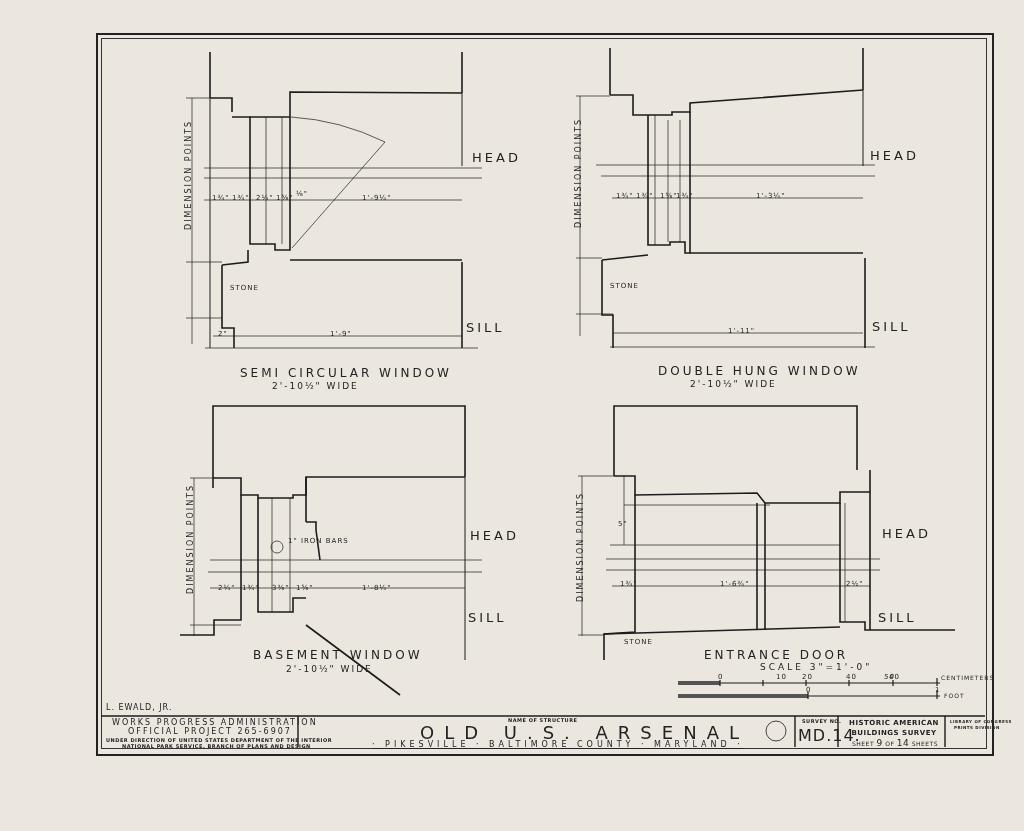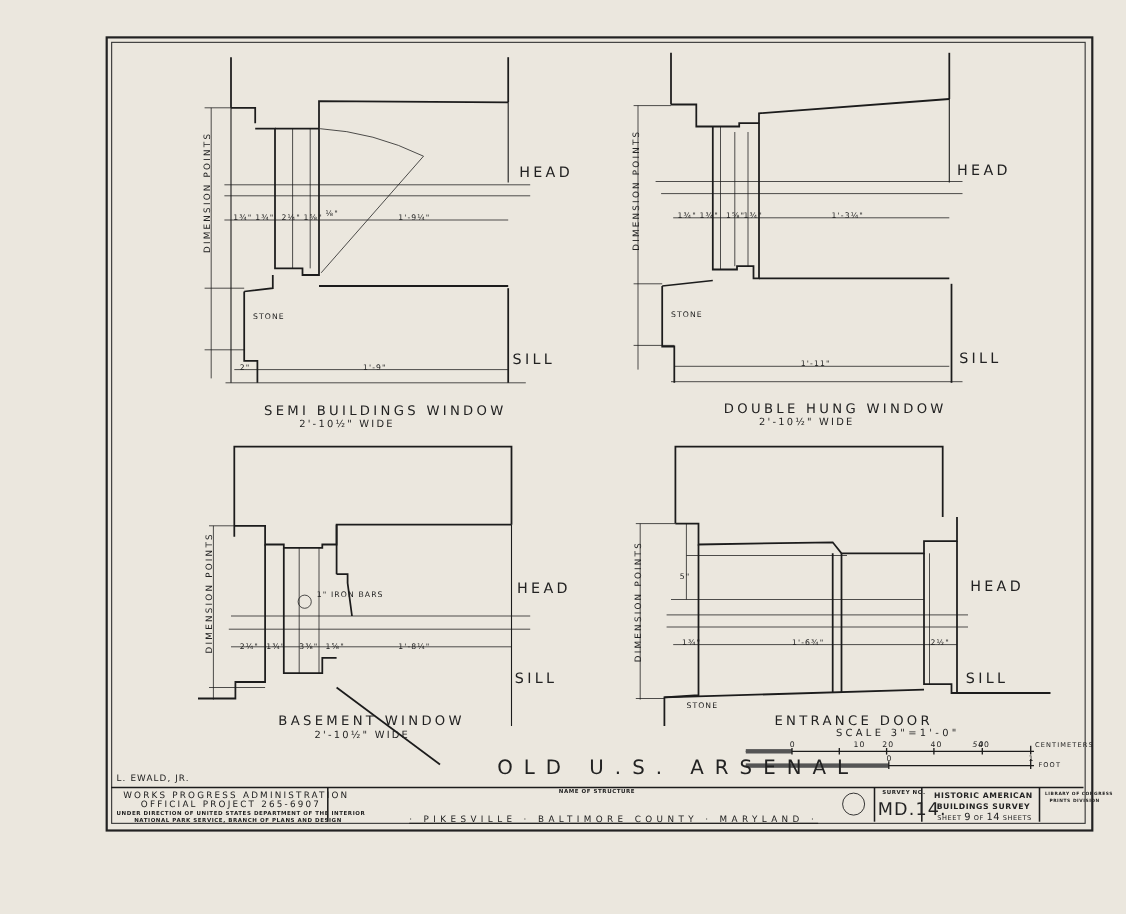--- a/index.html
+++ b/index.html
@@ -156,21 +156,21 @@
   <div class="lbl vert" style="left:184px;top:230px;">DIMENSION POINTS</div>
   <div class="lbl lbl-dim" style="left:230px;top:284px;">STONE</div>
   <div class="lbl lbl-dim" style="left:212px;top:194px;">1¾"</div>
   <div class="lbl lbl-dim" style="left:232px;top:194px;">1¾"</div>
   <div class="lbl lbl-dim" style="left:256px;top:194px;">2¼"</div>
   <div class="lbl lbl-dim" style="left:276px;top:194px;">1⅝"</div>
   <div class="lbl lbl-dim" style="left:296px;top:190px;">⅛"</div>
   <div class="lbl lbl-dim" style="left:362px;top:194px;">1'-9¼"</div>
   <div class="lbl lbl-dim" style="left:218px;top:330px;">2"</div>
   <div class="lbl lbl-dim" style="left:330px;top:330px;">1'-9"</div>
-  <div class="lbl lbl-title" style="left:240px;top:366px;">SEMI BUILDINGS WINDOW</div>
+  <div class="lbl lbl-title" style="left:240px;top:366px;">SEMI CIRCULAR WINDOW</div>
   <div class="lbl lbl-sub" style="left:272px;top:381px;">2'-10½" WIDE</div>
 
   <div class="lbl lbl-head" style="left:870px;top:134px;">HEAD</div>
   <div class="lbl lbl-head" style="left:872px;top:305px;">SILL</div>
   <div class="lbl vert" style="left:574px;top:228px;">DIMENSION POINTS</div>
   <div class="lbl lbl-dim" style="left:610px;top:282px;">STONE</div>
   <div class="lbl lbl-dim" style="left:616px;top:192px;">1¾"</div>
   <div class="lbl lbl-dim" style="left:636px;top:192px;">1¾"</div>
   <div class="lbl lbl-dim" style="left:660px;top:192px;">1⅝"</div>
   <div class="lbl lbl-dim" style="left:676px;top:192px;">1¾"</div>
@@ -215,21 +215,21 @@
 
 
   <div class="lbl" style="left:106px;top:703px;font-size:8px;letter-spacing:1px;">L. EWALD, JR.</div>
 
   <div class="lbl" style="left:112px;top:718px;font-size:8px;letter-spacing:2px;">WORKS PROGRESS ADMINISTRATION</div>
   <div class="lbl" style="left:128px;top:727px;font-size:8px;letter-spacing:2px;">OFFICIAL PROJECT 265-6907</div>
   <div class="lbl tb-tiny" style="left:106px;top:737px;">UNDER DIRECTION OF UNITED STATES DEPARTMENT OF THE INTERIOR</div>
   <div class="lbl tb-tiny" style="left:122px;top:743px;">NATIONAL PARK SERVICE, BRANCH OF PLANS AND DESIGN</div>
 
   <div class="lbl tb-tiny" style="left:508px;top:717px;font-size:5px;">NAME OF STRUCTURE</div>
-  <div class="lbl tb-big" style="left:420px;top:688px;margin-left:32px;">OLD U.S. ARSENAL</div>
+  <div class="lbl tb-big" style="left:420px;top:722px;">OLD U.S. ARSENAL</div>
   <div class="lbl tb-loc" style="left:372px;top:740px;text-decoration:underline;">· PIKESVILLE · BALTIMORE COUNTY · MARYLAND ·</div>
 
   <div class="lbl tb-tiny" style="left:802px;top:718px;">SURVEY NO.</div>
   <div class="lbl tb-survey" style="left:798px;top:726px;">MD.14.</div>
 
   <div class="lbl tb-small" style="left:846px;top:718px;width:96px;white-space:normal;text-align:center;line-height:10px;font-size:7px;font-weight:bold;letter-spacing:0.5px;">HISTORIC AMERICAN BUILDINGS SURVEY</div>
   <div class="lbl" style="left:852px;top:738px;font-size:6px;letter-spacing:0.5px;">
     <span>SHEET</span>
     <span style="font-size:9px;">9</span>
     <span>OF</span>

